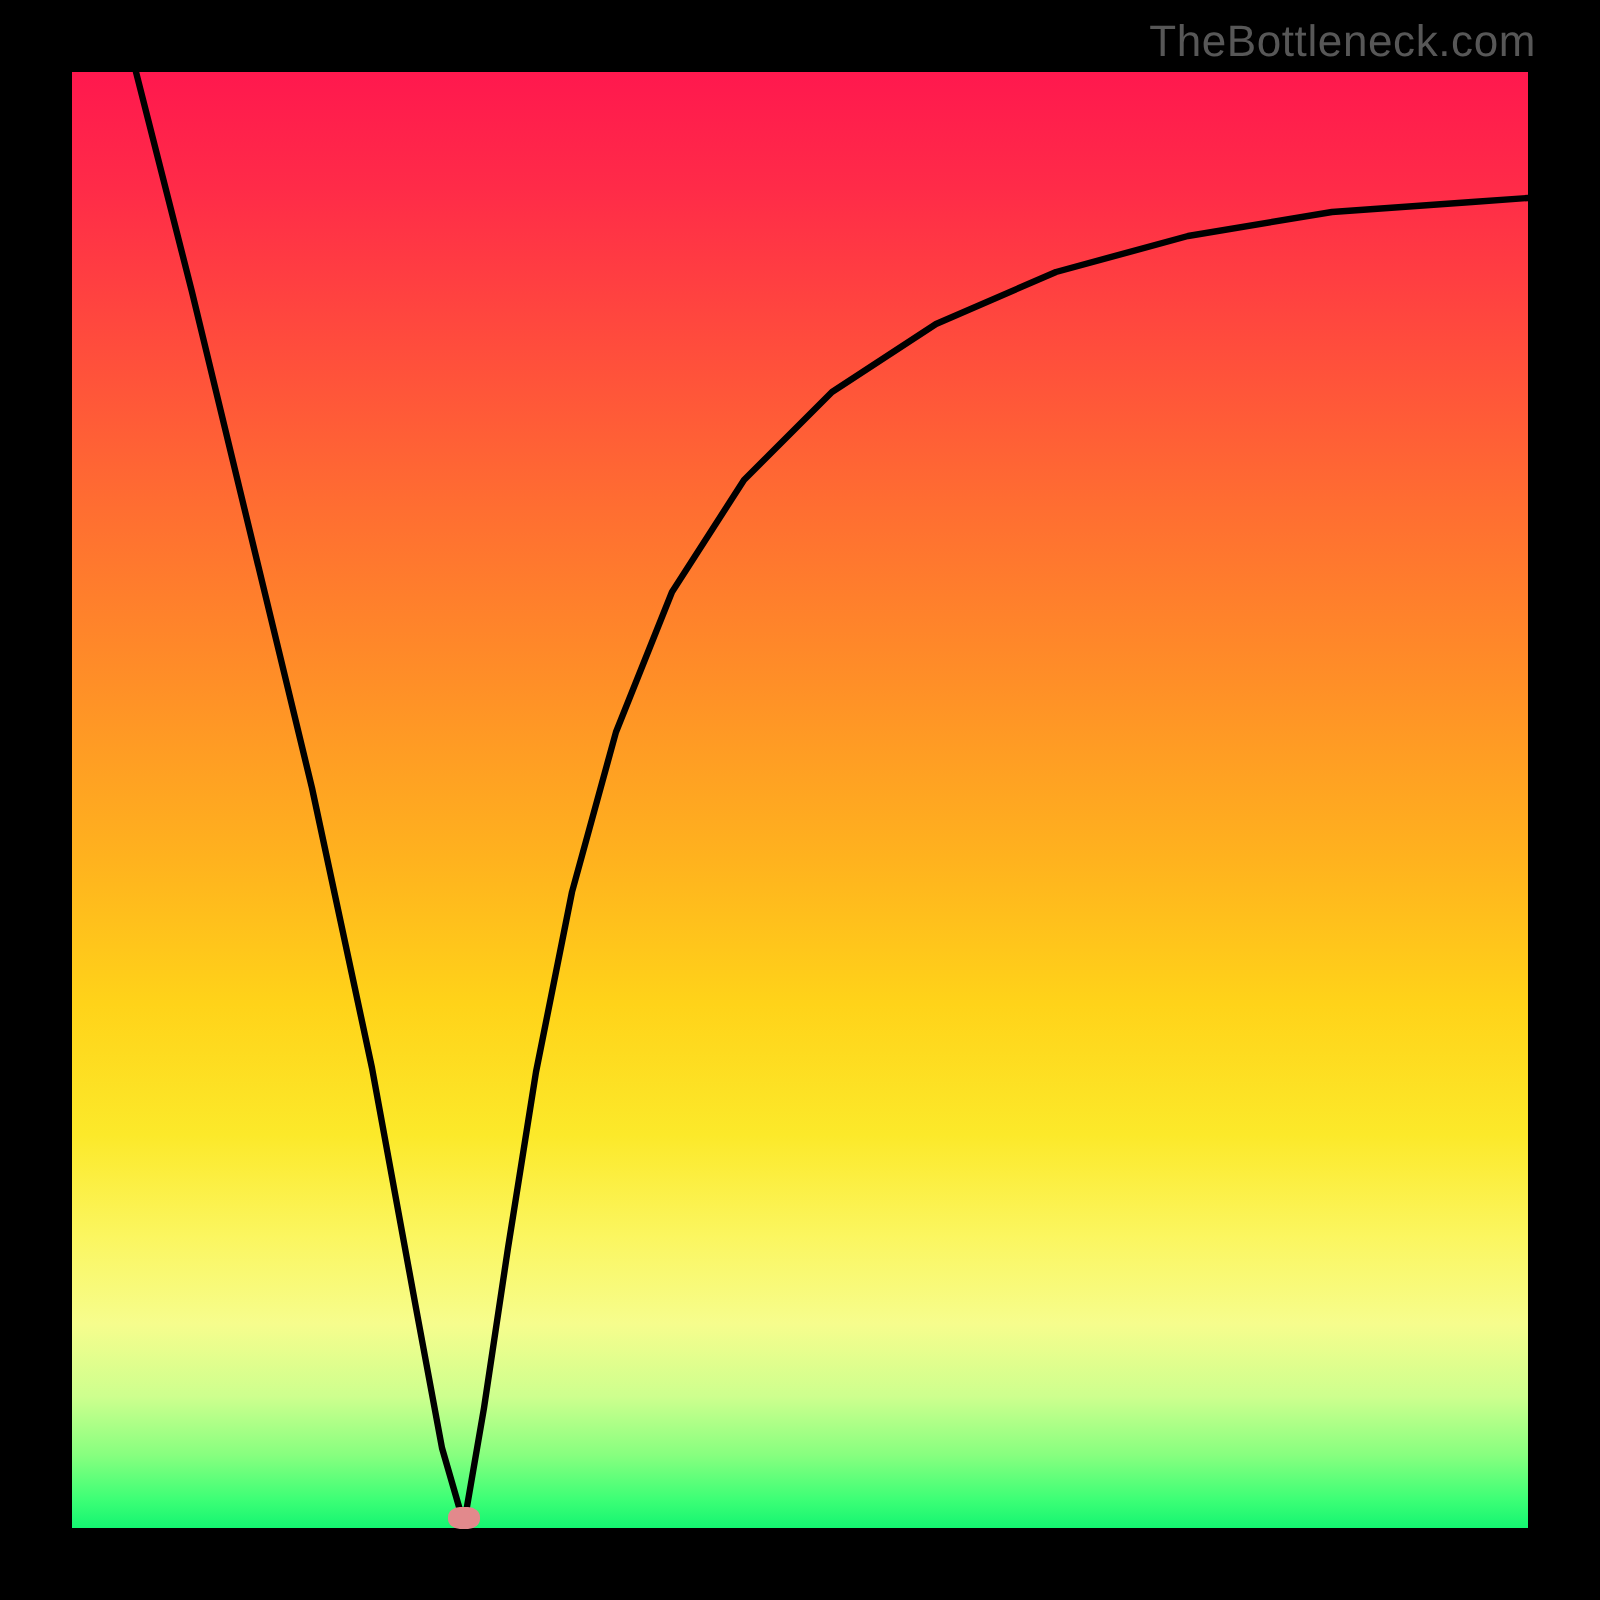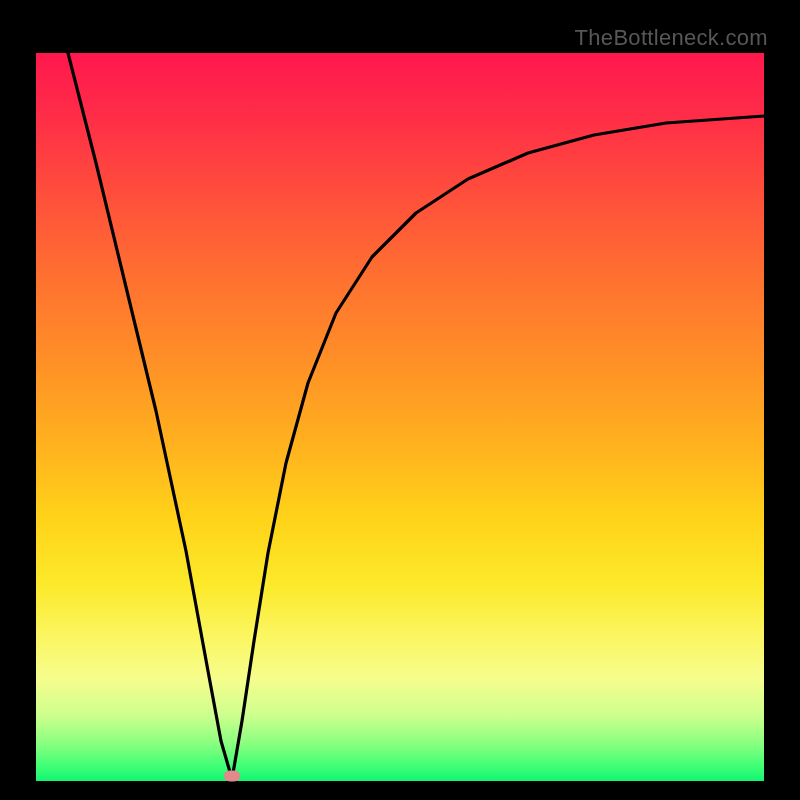--- a/index.html
+++ b/index.html
@@ -9,21 +9,20 @@
     height: 800px;
     background: #000;
     overflow: hidden;
     font-family: Arial, Helvetica, sans-serif;
   }
   .frame {
     position: relative;
     width: 800px;
     height: 584px;
     box-sizing: border-box;
-    margin-top: 17px;
   }
   .plot-area {
     position: absolute;
     left: 36px;
     top: 36px;
     width: 728px;
     height: 728px;
     background: linear-gradient(
       to bottom,
       #ff184e 0%,

